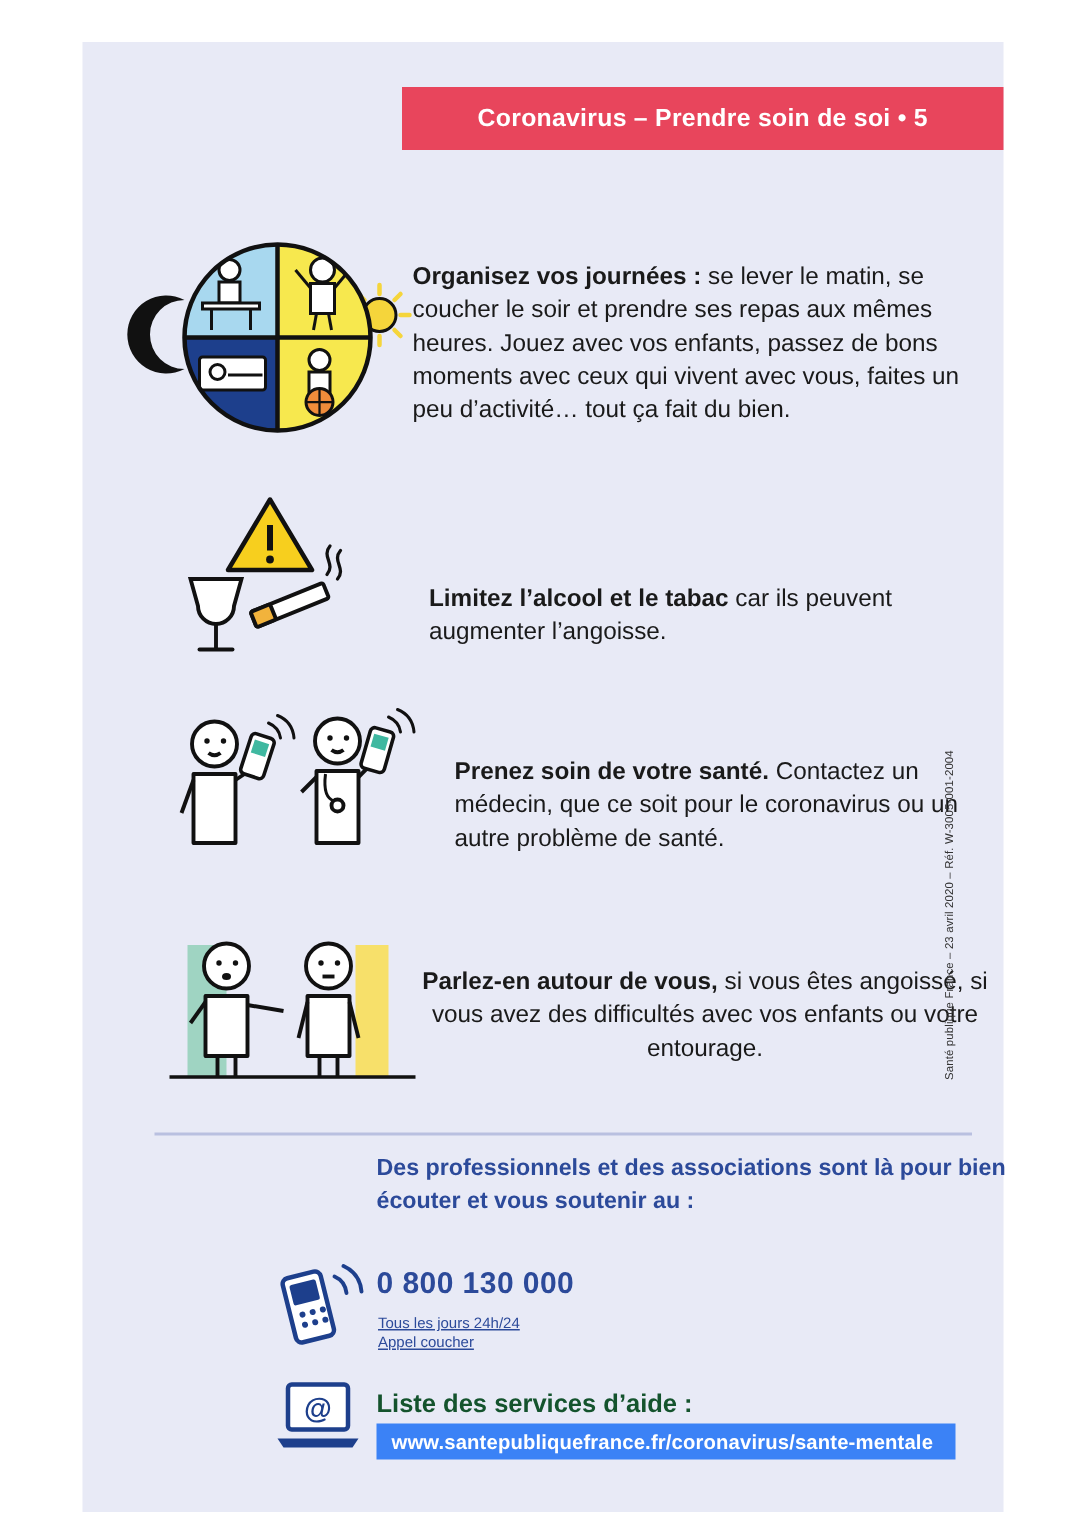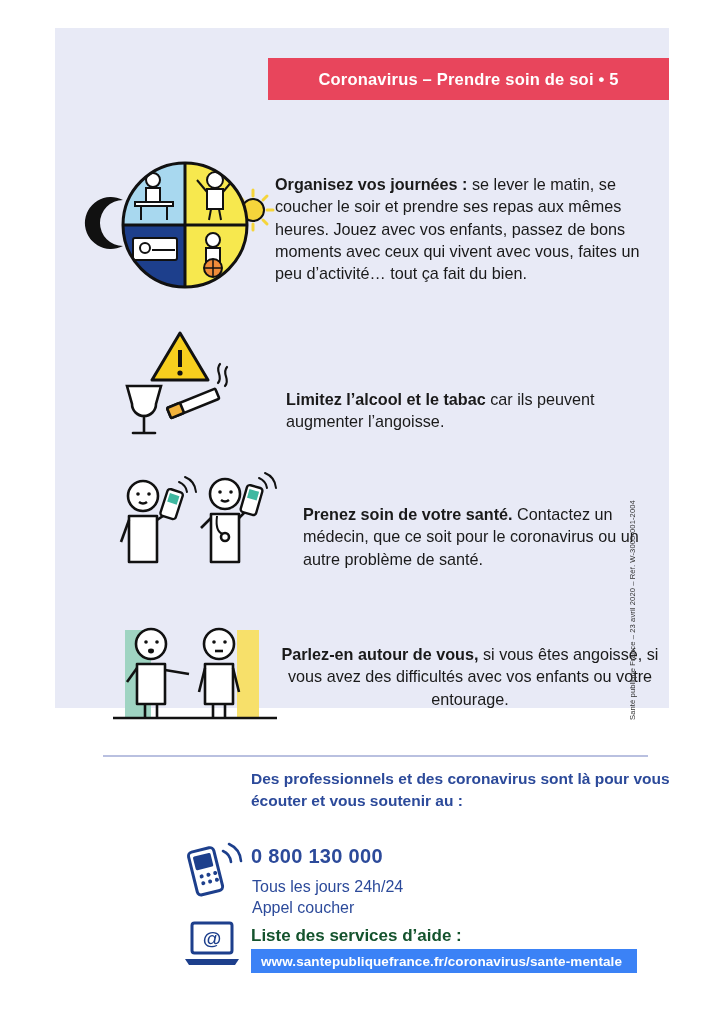--- a/index.html
+++ b/index.html
@@ -12,21 +12,21 @@
     height: 1024px;
     position: relative;
     font-family: "Liberation Sans", sans-serif;
     overflow: hidden;
   }
   .page {
     position: absolute;
     left: 55px;
     top: 28px;
     width: 614px;
-    height: 680px;
+    height: 980px;
     background: #e8eaf6;
   }
   
   .header-banner {
     position: absolute;
     left: 213px;
     top: 30px;
     width: 401px;
     height: 42px;
     background: #e8455c;
@@ -111,22 +111,23 @@
     color: #2c4a9a;
     font-size: 20px;
     font-weight: bold;
     letter-spacing: 0.3px;
   }
   .phone-sub {
     position: absolute;
     left: 149px;
     top: 113px;
     color: #2c4a9a;
-    font-size: 16px;
+    font-size: 10px;
     line-height: 1.32;
+    text-decoration: underline;
   }
   .aide-title {
     position: absolute;
     left: 148px;
     top: 163px;
     color: #14532d;
     font-size: 17px;
     font-weight: bold;
   }
   .url-bar {
@@ -350,21 +351,21 @@
     </div>
     <div class="txt">
       <b>Parlez-en autour de vous,</b><span> si vous êtes angoissé, si vous avez des difficultés avec vos enfants ou votre entourage.</span>
     </div>
   </div>
 
   <div class="separator"></div>
 
   <div class="footer">
 
-    <div class="footer-lead">Des professionnels et des coronavirus sont là pour vous écouter et vous soutenir au :</div>
+    <div class="footer-lead">Des professionnels et des associations sont là pour bien écouter et vous soutenir au :</div>
 
     <div style="position:absolute;left:78px;top:76px;">
       <svg width="60" height="62" viewBox="0 0 60 62">
         <g transform="rotate(-14 26 34)">
           <rect x="12" y="10" width="26" height="44" rx="4" fill="#fff" stroke="#1d3f8c" stroke-width="3"></rect>
           <rect x="16" y="15" width="18" height="14" rx="1.5" fill="#1d3f8c"></rect>
           <circle cx="20" cy="36" r="2" fill="#1d3f8c"></circle>
           <circle cx="27" cy="36" r="2" fill="#1d3f8c"></circle>
           <circle cx="34" cy="36" r="2" fill="#1d3f8c"></circle>
           <circle cx="20" cy="43" r="2" fill="#1d3f8c"></circle>

